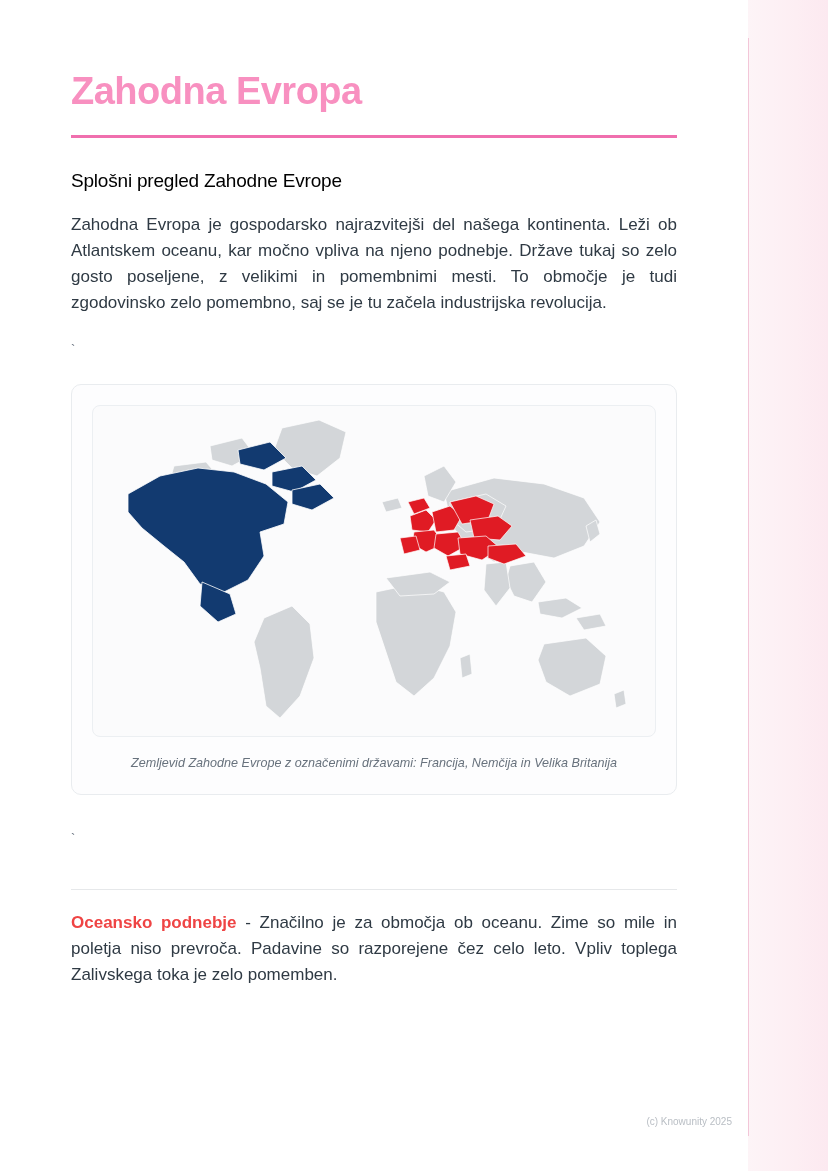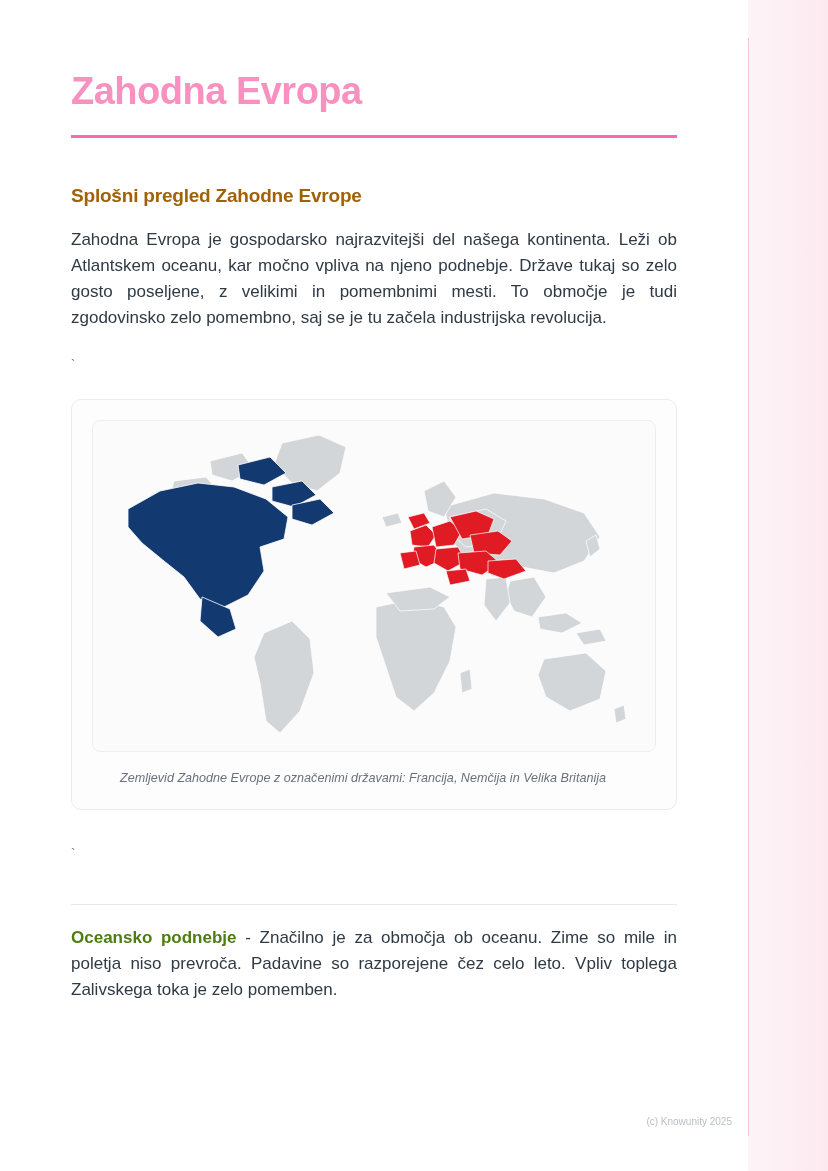--- a/index.html
+++ b/index.html
@@ -52,36 +52,36 @@
     padding-top: 8px;
   }
   .title-rule {
     margin-top: 22px;
     height: 3px;
     background: #f06fae;
     width: 100%;
   }
 
   .section-heading {
-    margin-top: 47px;
+    margin-top: 32px;
     font-size: 19px;
-    font-weight: bold;
-    color: #a16207;
+    font-weight: normal;
+    color: #000000;
     letter-spacing: -0.2px;
   }
 
   .body-text {
     margin-top: 20px;
     font-size: 17px;
     line-height: 26px;
     color: #2f3a44;
     text-align: justify;
   }
   .body-text b {
-    color: #4d7c0f;
+    color: #ef4444;
   }
 
   .tick-mark {
     margin-top: 26px;
     font-size: 13px;
     color: #6a7480;
     height: 14px;
   }
 
   .figure-card {
@@ -105,21 +105,21 @@
     left: 0;
     top: 0;
     width: 100%;
     height: 100%;
   }
   .figure-caption {
     margin-top: 16px;
     font-size: 12.6px;
     font-style: italic;
     color: #68727d;
-    text-align: left;
+    text-align: center;
     line-height: 21px;
     padding: 0 28px 6px 28px;
   }
 
   .divider {
     margin-top: 44px;
     height: 1px;
     background: #e6e8ea;
   }
 

